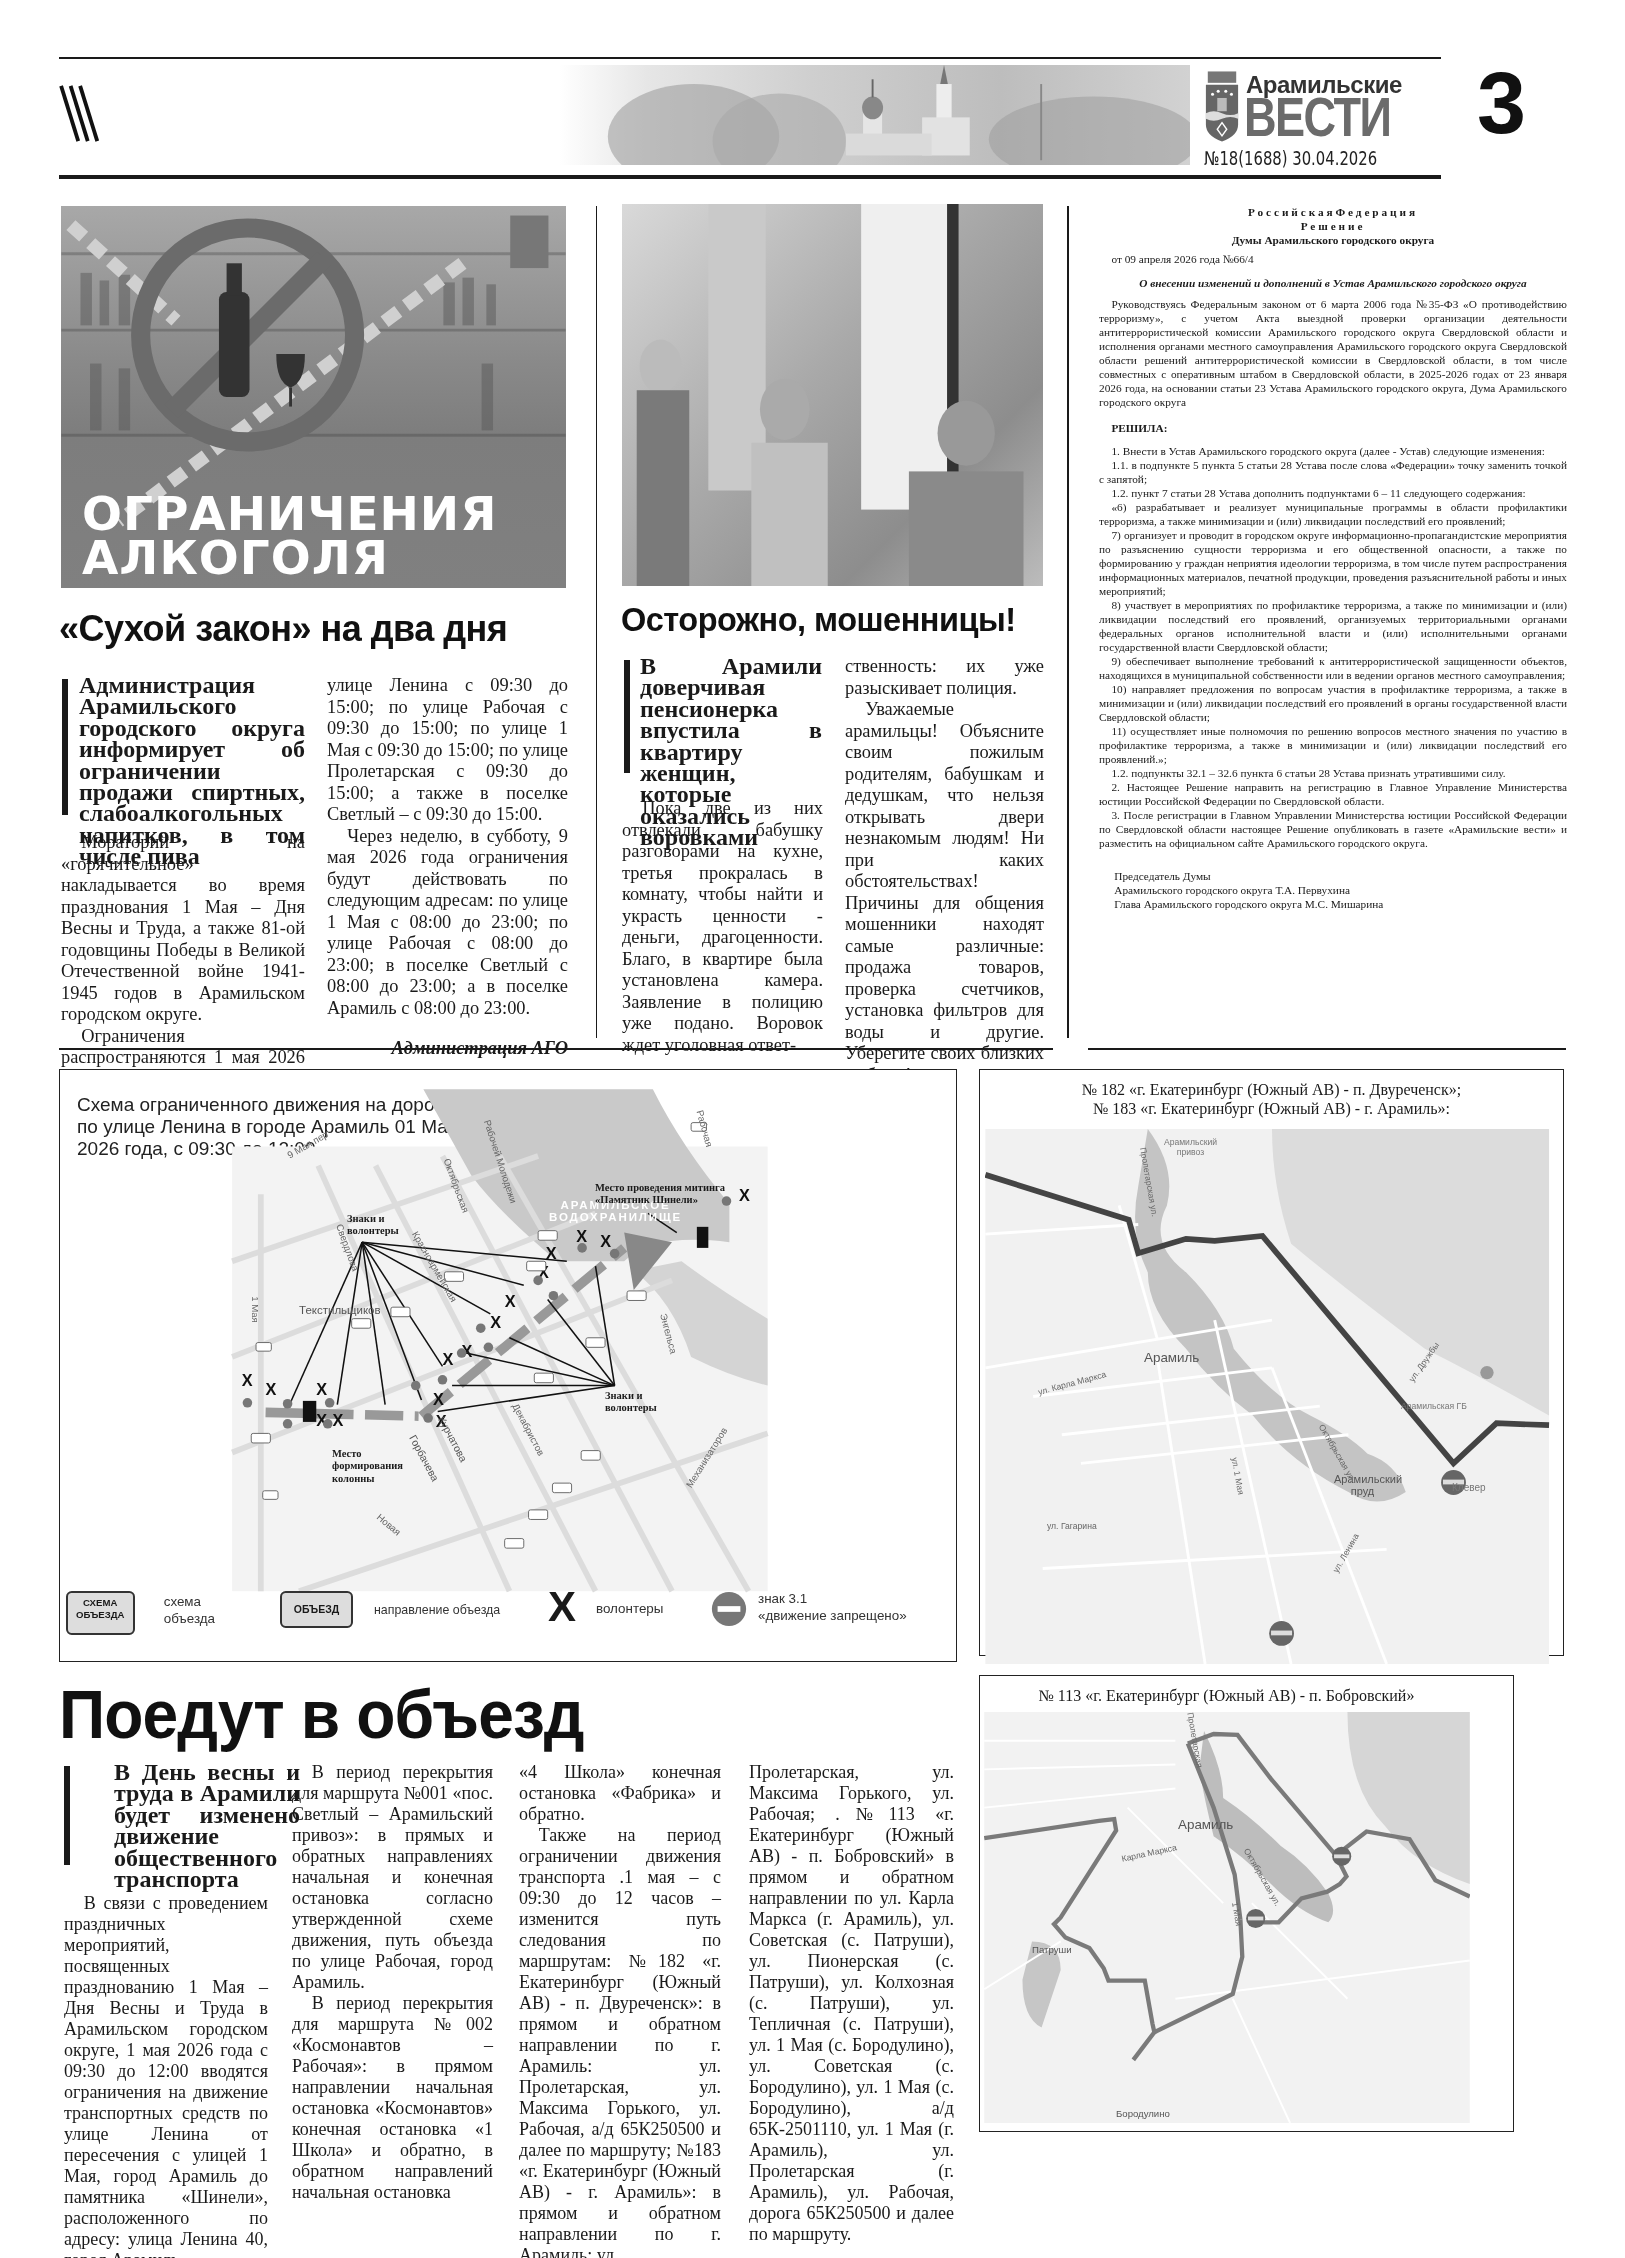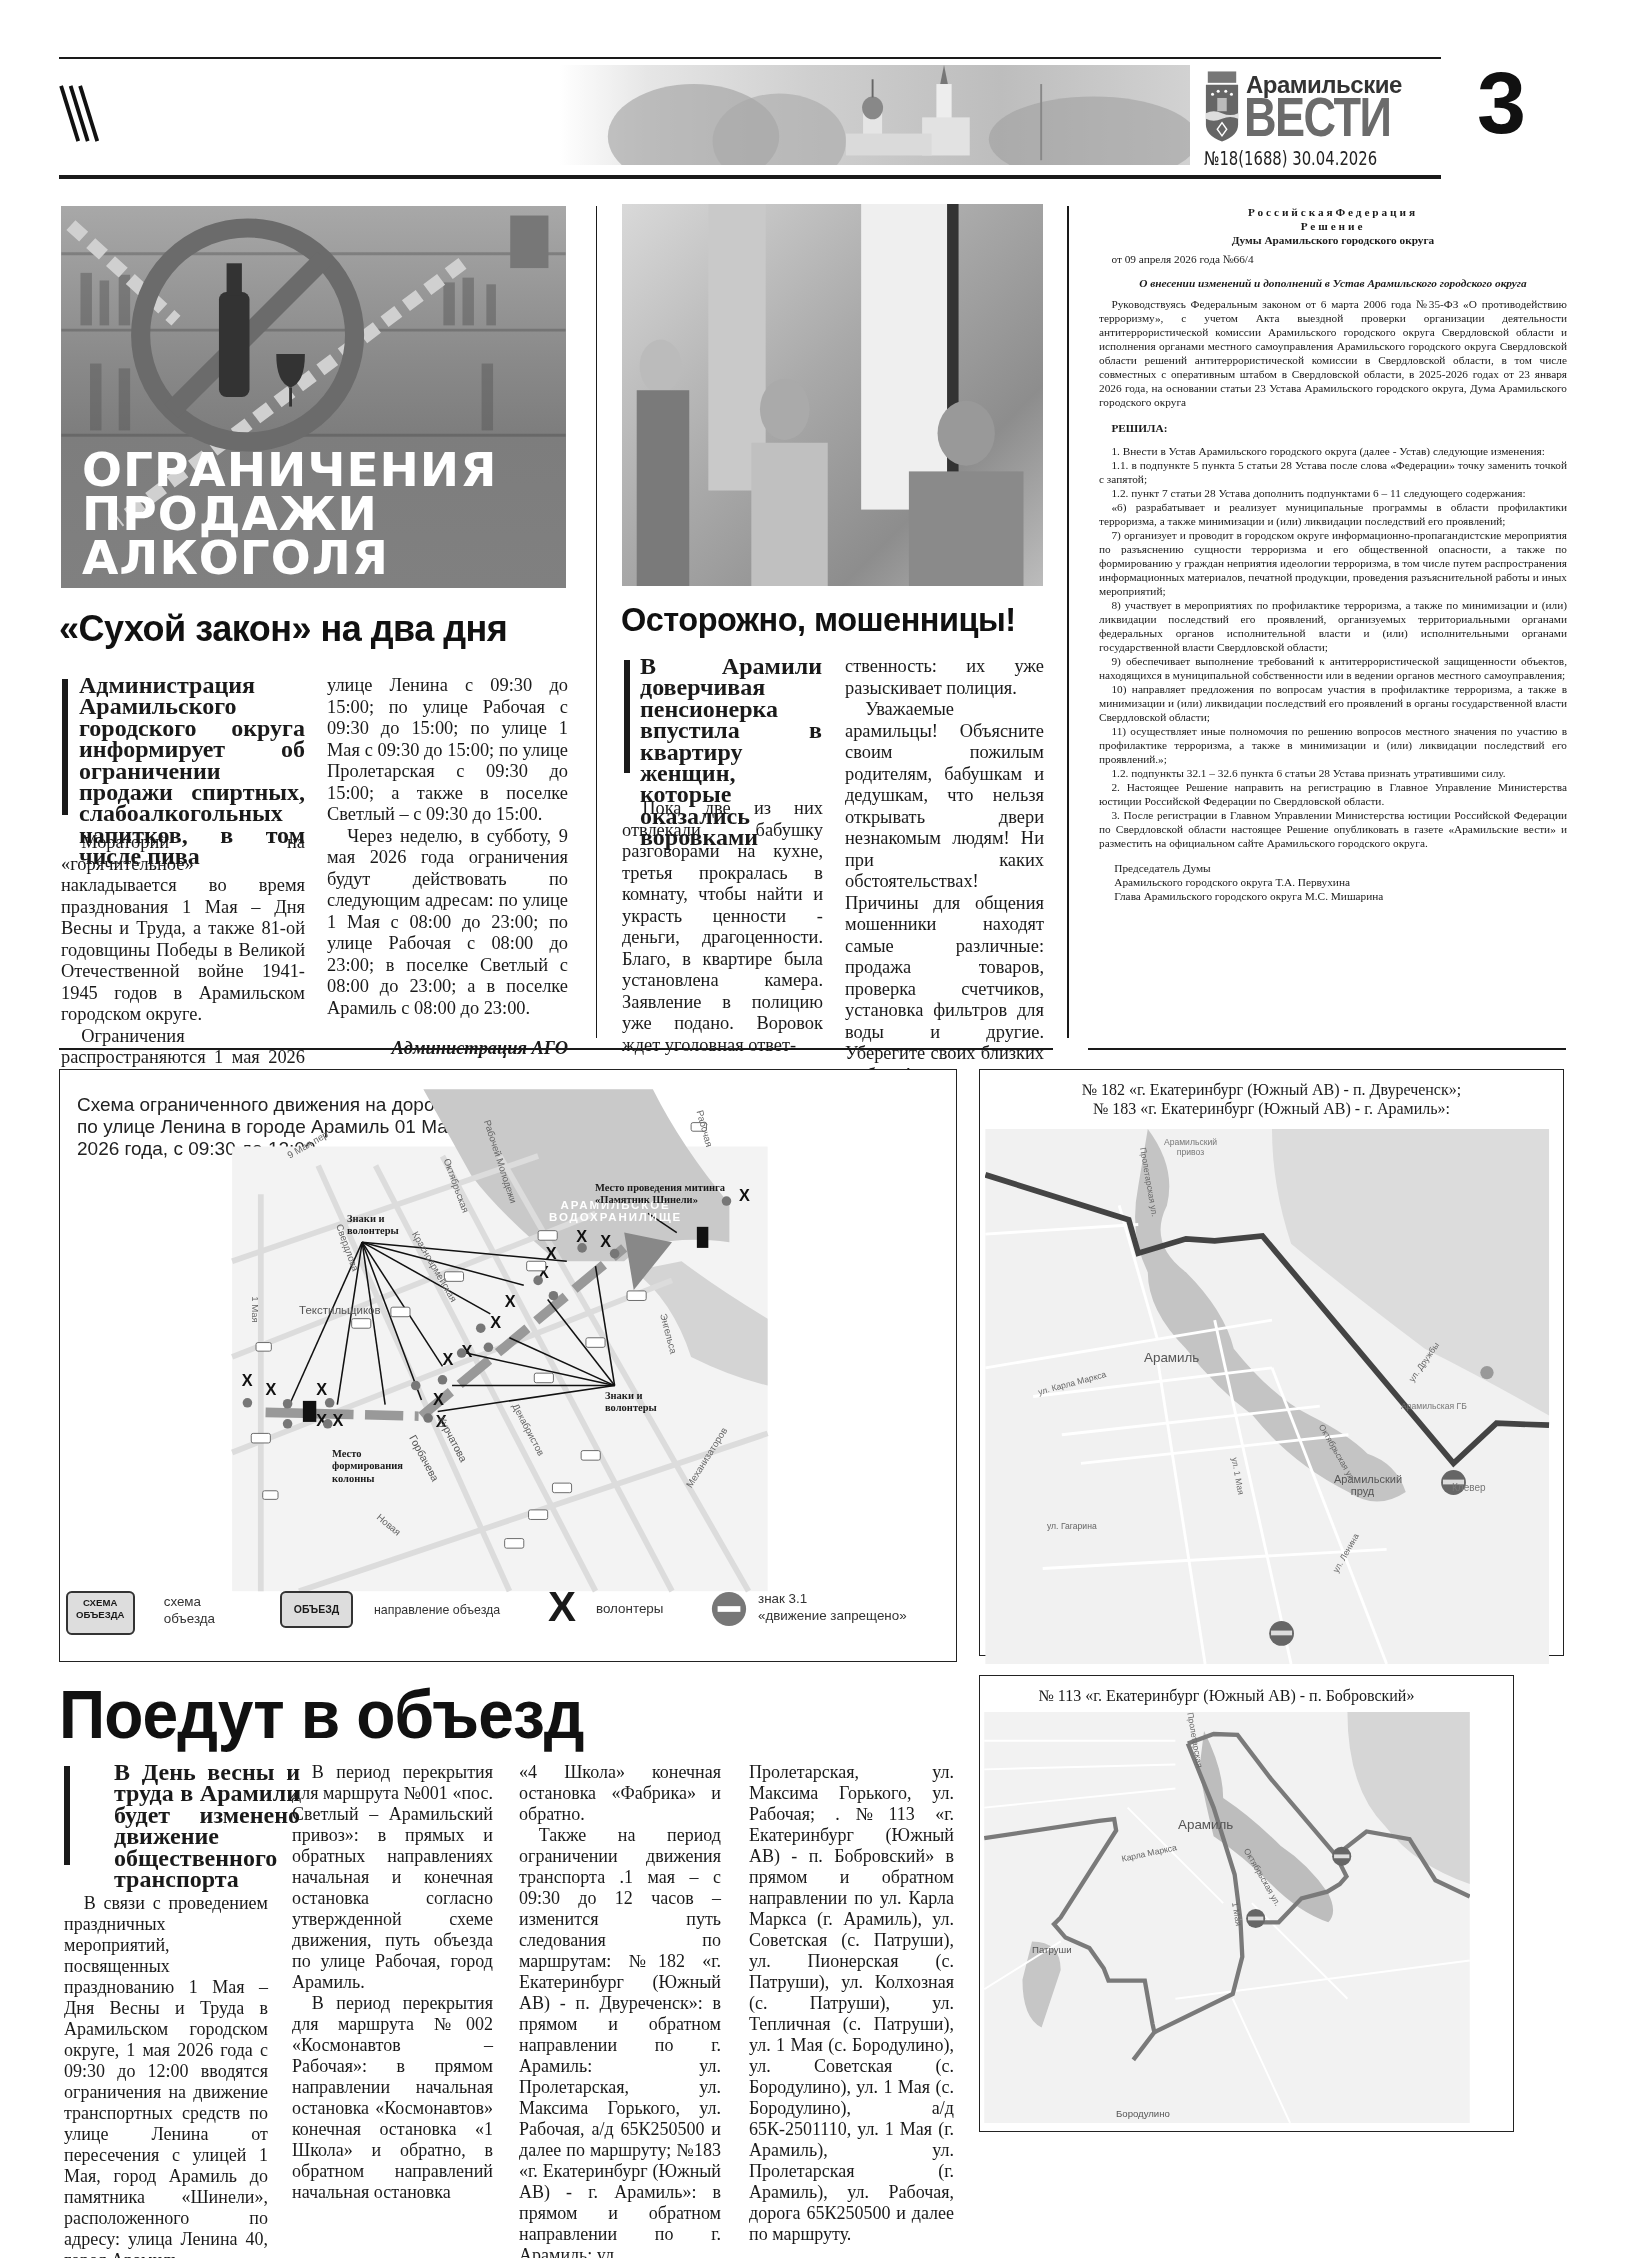--- a/index.html
+++ b/index.html
@@ -114,21 +114,20 @@
     <circle cx="195" cy="135" r="112" fill="none" stroke="#6b6b6b" stroke-width="20"></circle>
     <line x1="115" y1="215" x2="275" y2="55" stroke="#6b6b6b" stroke-width="20"></line>
     <rect x="165" y="90" width="32" height="110" rx="8" fill="#333"></rect>
     <rect x="173" y="60" width="16" height="34" fill="#333"></rect>
     <path d="M225 155 Q225 185 240 190 Q255 185 255 155 Z" fill="#333"></path>
     <line x1="240" y1="190" x2="240" y2="210" stroke="#333" stroke-width="3"></line>
     <rect x="470" y="10" width="40" height="55" fill="#777"></rect>
   </svg>
   <div id="alc-title">
     <div>ОГРАНИЧЕНИЯ</div>
-    <div>ПРОДАЖИ</div>
     <div>АЛКОГОЛЯ</div>
   </div>
 </div>
 
 <div class="rule" style="left:596px;top:206px;width:1px;height:832px;"></div>
 
 <div class="headline" style="left:59px;top:608px;font-size:36px;letter-spacing:-0.5px;">«Сухой закон» на два дня</div>
 
 <div class="lead-bar" style="left:62px;top:679px;height:136px;"></div>
 <div class="lead just" style="left:79px;top:675px;width:226px;">Администрация Арамильского городского округа информирует об ограничении продажи спиртных, слабоалкогольных напитков, в том числе пива</div>
@@ -183,21 +182,21 @@
   <p class="ind">1.2. пункт 7 статьи 28 Устава дополнить подпунктами 6 – 11 следующего содержания:</p>
   <p class="ind">«6) разрабатывает и реализует муниципальные программы в области профилактики терроризма, а также минимизации и (или) ликвидации последствий его проявлений;</p>
   <p class="ind">7) организует и проводит в городском округе информационно-пропагандистские мероприятия по разъяснению сущности терроризма и его общественной опасности, а также по формированию у граждан неприятия идеологии терроризма, в том числе путем распространения информационных материалов, печатной продукции, проведения разъяснительной работы и иных мероприятий;</p>
   <p class="ind">8) участвует в мероприятиях по профилактике терроризма, а также по минимизации и (или) ликвидации последствий его проявлений, организуемых территориальными органами федеральных органов исполнительной власти и (или) исполнительными органами государственной власти Свердловской области;</p>
   <p class="ind">9) обеспечивает выполнение требований к антитеррористической защищенности объектов, находящихся в муниципальной собственности или в ведении органов местного самоуправления;</p>
   <p class="ind">10) направляет предложения по вопросам участия в профилактике терроризма, а также в минимизации и (или) ликвидации последствий его проявлений в органы государственной власти Свердловской области;</p>
   <p class="ind">11) осуществляет иные полномочия по решению вопросов местного значения по участию в профилактике терроризма, а также в минимизации и (или) ликвидации последствий его проявлений.»;</p>
   <p class="ind">1.2. подпункты 32.1 – 32.6 пункта 6 статьи 28 Устава признать утратившими силу.</p>
   <p class="ind">2. Настоящее Решение направить на регистрацию в Главное Управление Министерства юстиции Российской Федерации по Свердловской области.</p>
   <p class="ind">3. После регистрации в Главном Управлении Министерства юстиции Российской Федерации по Свердловской области настоящее Решение опубликовать в газете «Арамильские вести» и разместить на официальном сайте Арамильского городского округа.</p>
-  <div style="margin-top:11px;padding-left:15.3px;text-align:left;">
+  <div style="margin-top:19px;padding-left:15.3px;text-align:left;">
     <p>Председатель Думы</p>
     <p>Арамильского городского округа Т.А. Первухина</p>
     <p>Глава Арамильского городского округа М.С. Мишарина</p>
   </div>
 </div>
 
 <div class="rule" style="left:59px;top:1048px;width:994px;height:1.9px;"></div>
 <div class="rule" style="left:1088px;top:1048px;width:478px;height:1.9px;"></div>
 
 <div class="mapbox" style="left:59px;top:1069px;width:896px;height:591px;">

